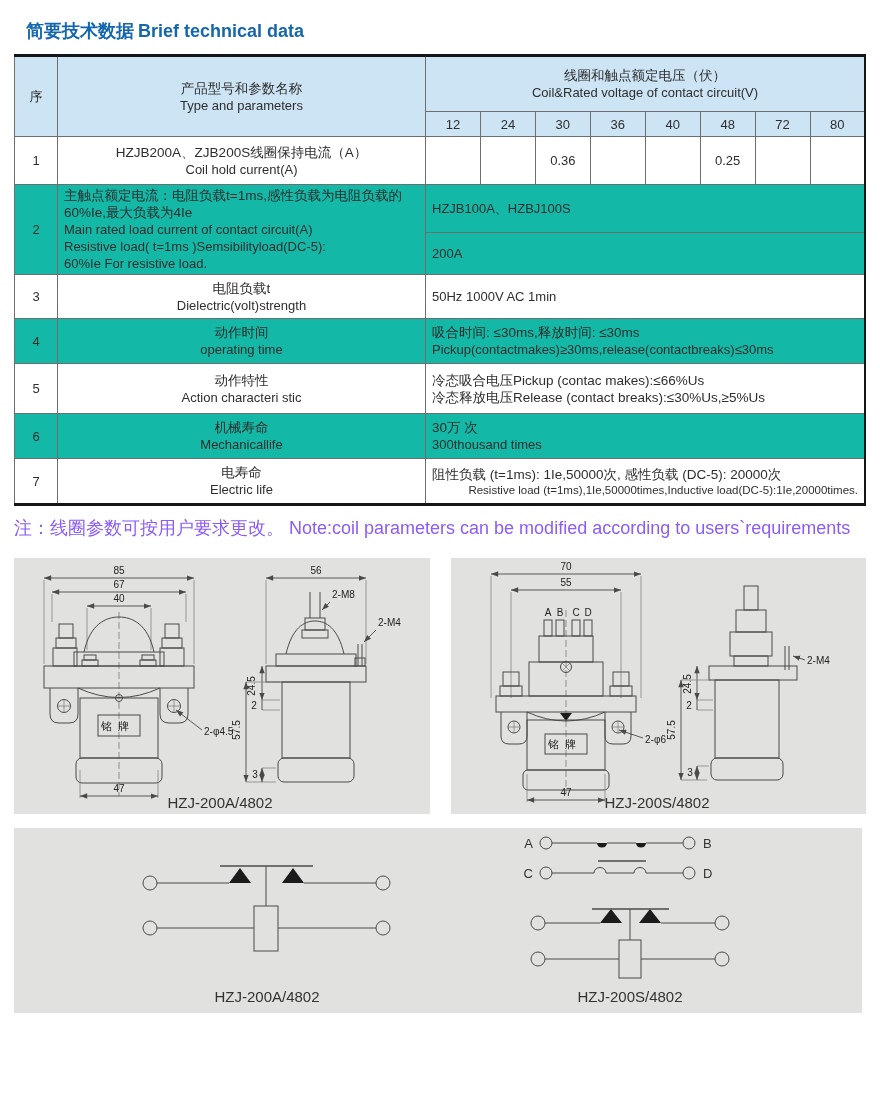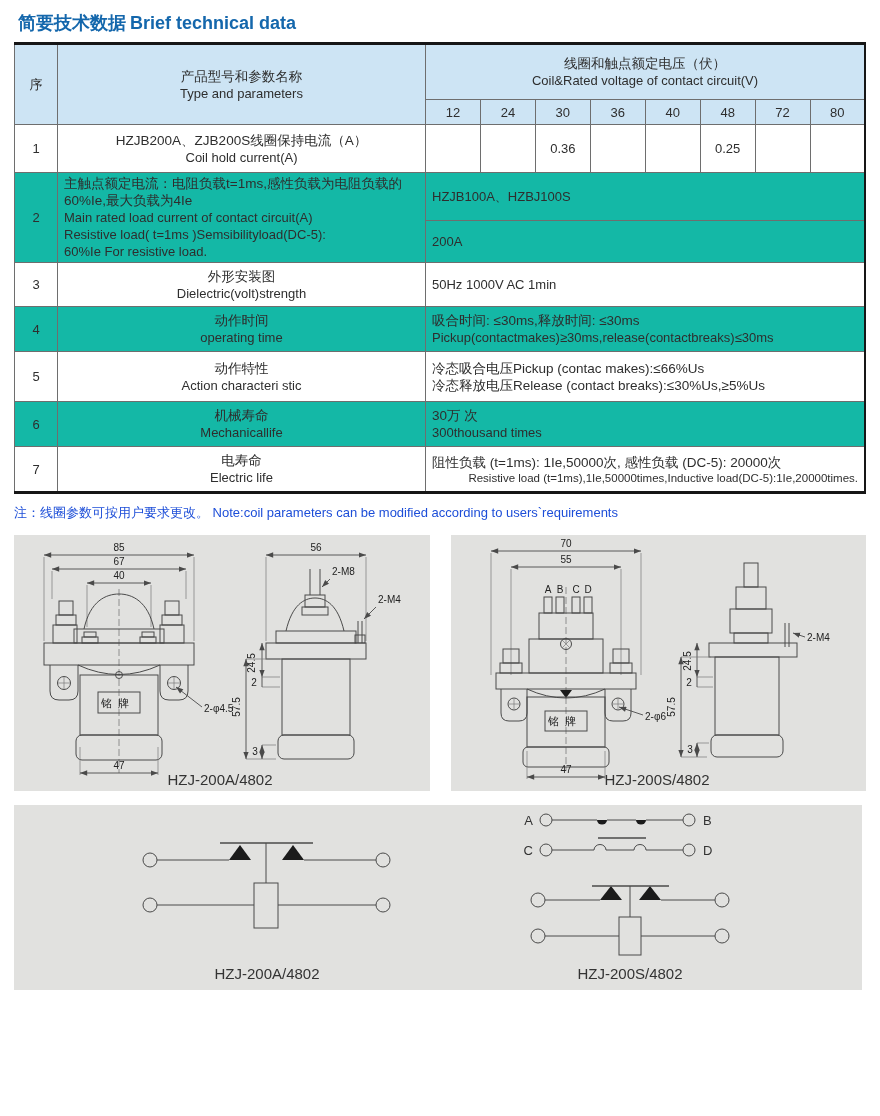--- a/index.html
+++ b/index.html
@@ -4,21 +4,21 @@
 <style>
   html,body{margin:0;padding:0;}
   body{
     width:880px;height:1116px;background:#ffffff;
     font-family:"Liberation Sans","DejaVu Sans",sans-serif;
     color:#2e2e2e;overflow:hidden;
   }
   .page{padding:8px 14px 0 14px;}
   h2.sec{
     color:#1467ac;font-size:18px;line-height:22px;
-    font-weight:bold;margin:4px;
+    font-weight:bold;margin:12px;
   }
   h2.sec .en{margin-left:4px;}
   
   table.spec{
     border-collapse:collapse;width:852px;table-layout:fixed;
     margin-top:8px;
     border-top:3px solid #161616;border-bottom:3px solid #161616;
     border-right:2px solid #161616;border-left:1px solid #8f8f8f;
   }
   table.spec td{
@@ -26,21 +26,21 @@
     vertical-align:middle;line-height:17px;
   }
   .hdr{background:#cde4f4;text-align:center;}
   .gray{background:#14b8a6;}
   .c{text-align:center;}
   .val{padding-left:10px;margin-top:6px;}
   .left{text-align:left;padding-left:8px;}
   .zhline{font-size:13.5px;}
   .bold{font-weight:normal;text-align:center;}
   .small{font-size:11.5px;line-height:14px;text-align:right;}
-  .note{font-size:13px;margin-top:10px;color:#1d4ed8;}
+  .note{font-size:18px;margin-top:10px;color:#8b5cf6;}
   
   .panels{display:flex;gap:21px;margin-top:12px;}
   .panel{background:#e1e1df;}
   .mpanel{width:436px;height:256px;}
   .cpanel{width:848px;height:185px;margin-top:14px;}
   .mt26{margin-top:26px;}
   .mt32{margin-top:32px;}
   
   .ln{stroke:#4a4a4a;fill:none;stroke-width:1;}
   .dim{stroke:#4a4a4a;fill:none;stroke-width:0.9;}
@@ -121,21 +121,21 @@
         </td>
         <td class="gray val" colspan="8">HZJB100A、HZBJ100S</td>
       </tr>
       <tr style="height:40px">
         <td class="gray val" colspan="8">200A</td>
       </tr>
 
       <tr style="height:44px">
         <td class="c">3</td>
         <td class="c">
-          <div class="zhline">外形安装图</div>
+          <div class="zhline">电阻负载t</div>
           <div>Dielectric(volt)strength</div>
         </td>
         <td class="val" colspan="8">50Hz  1000V  AC  1min</td>
       </tr>
 
       <tr style="height:45px">
         <td class="c gray">4</td>
         <td class="c gray">
           <div class="zhline">动作时间</div>
           <div>operating time</div>

